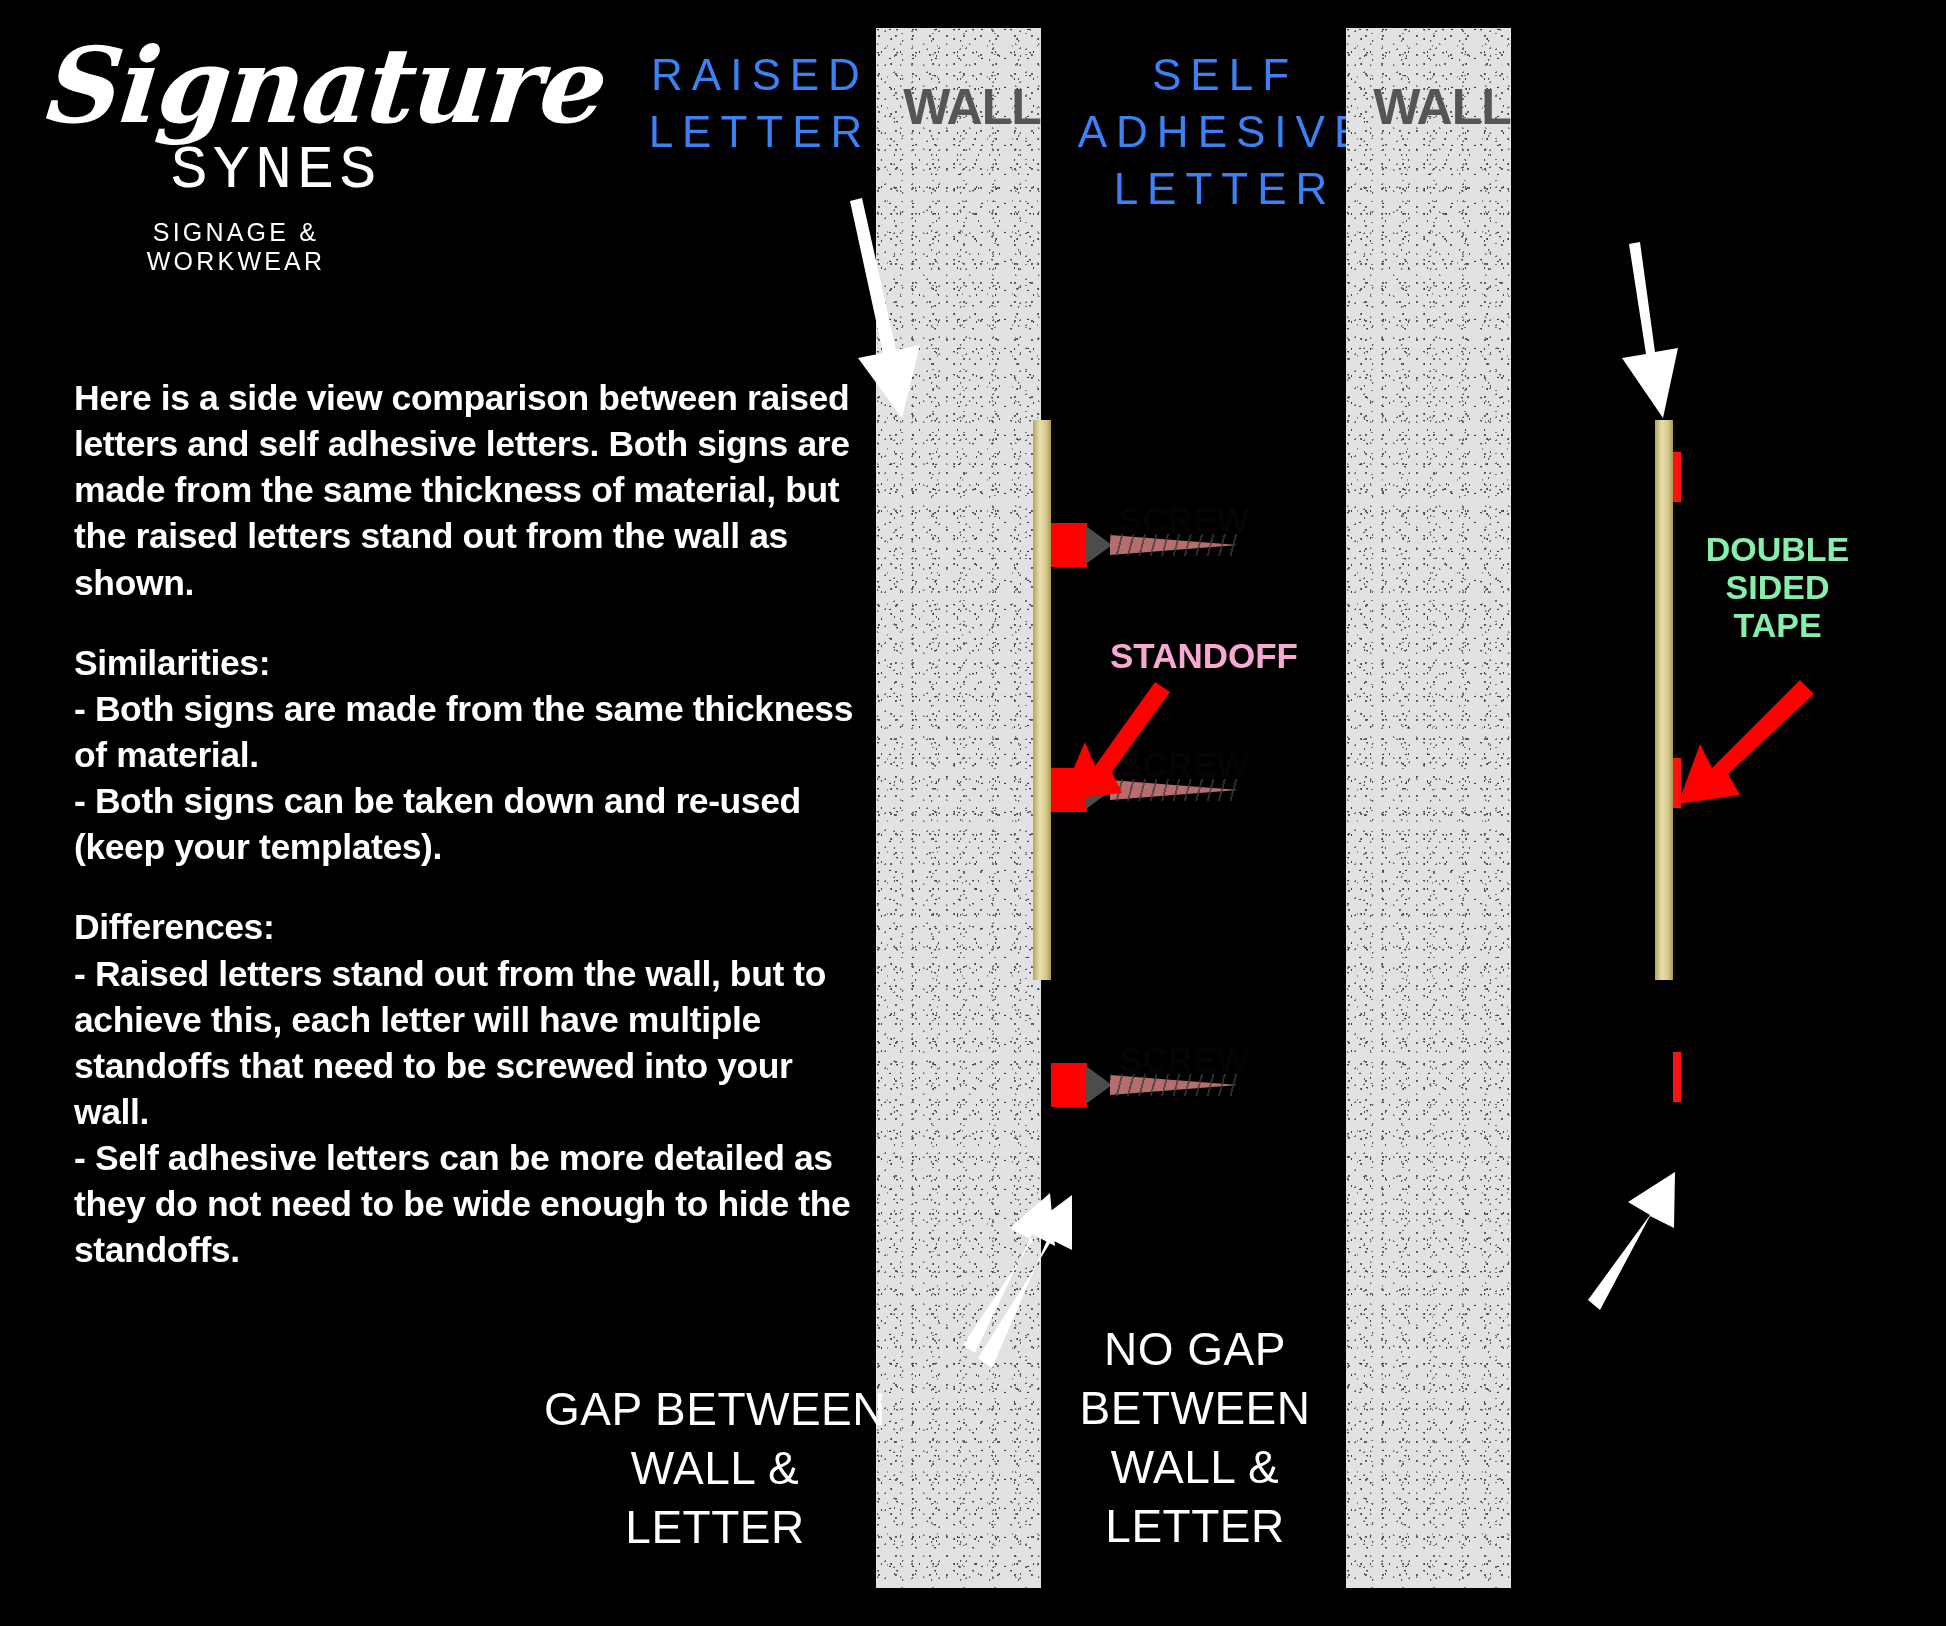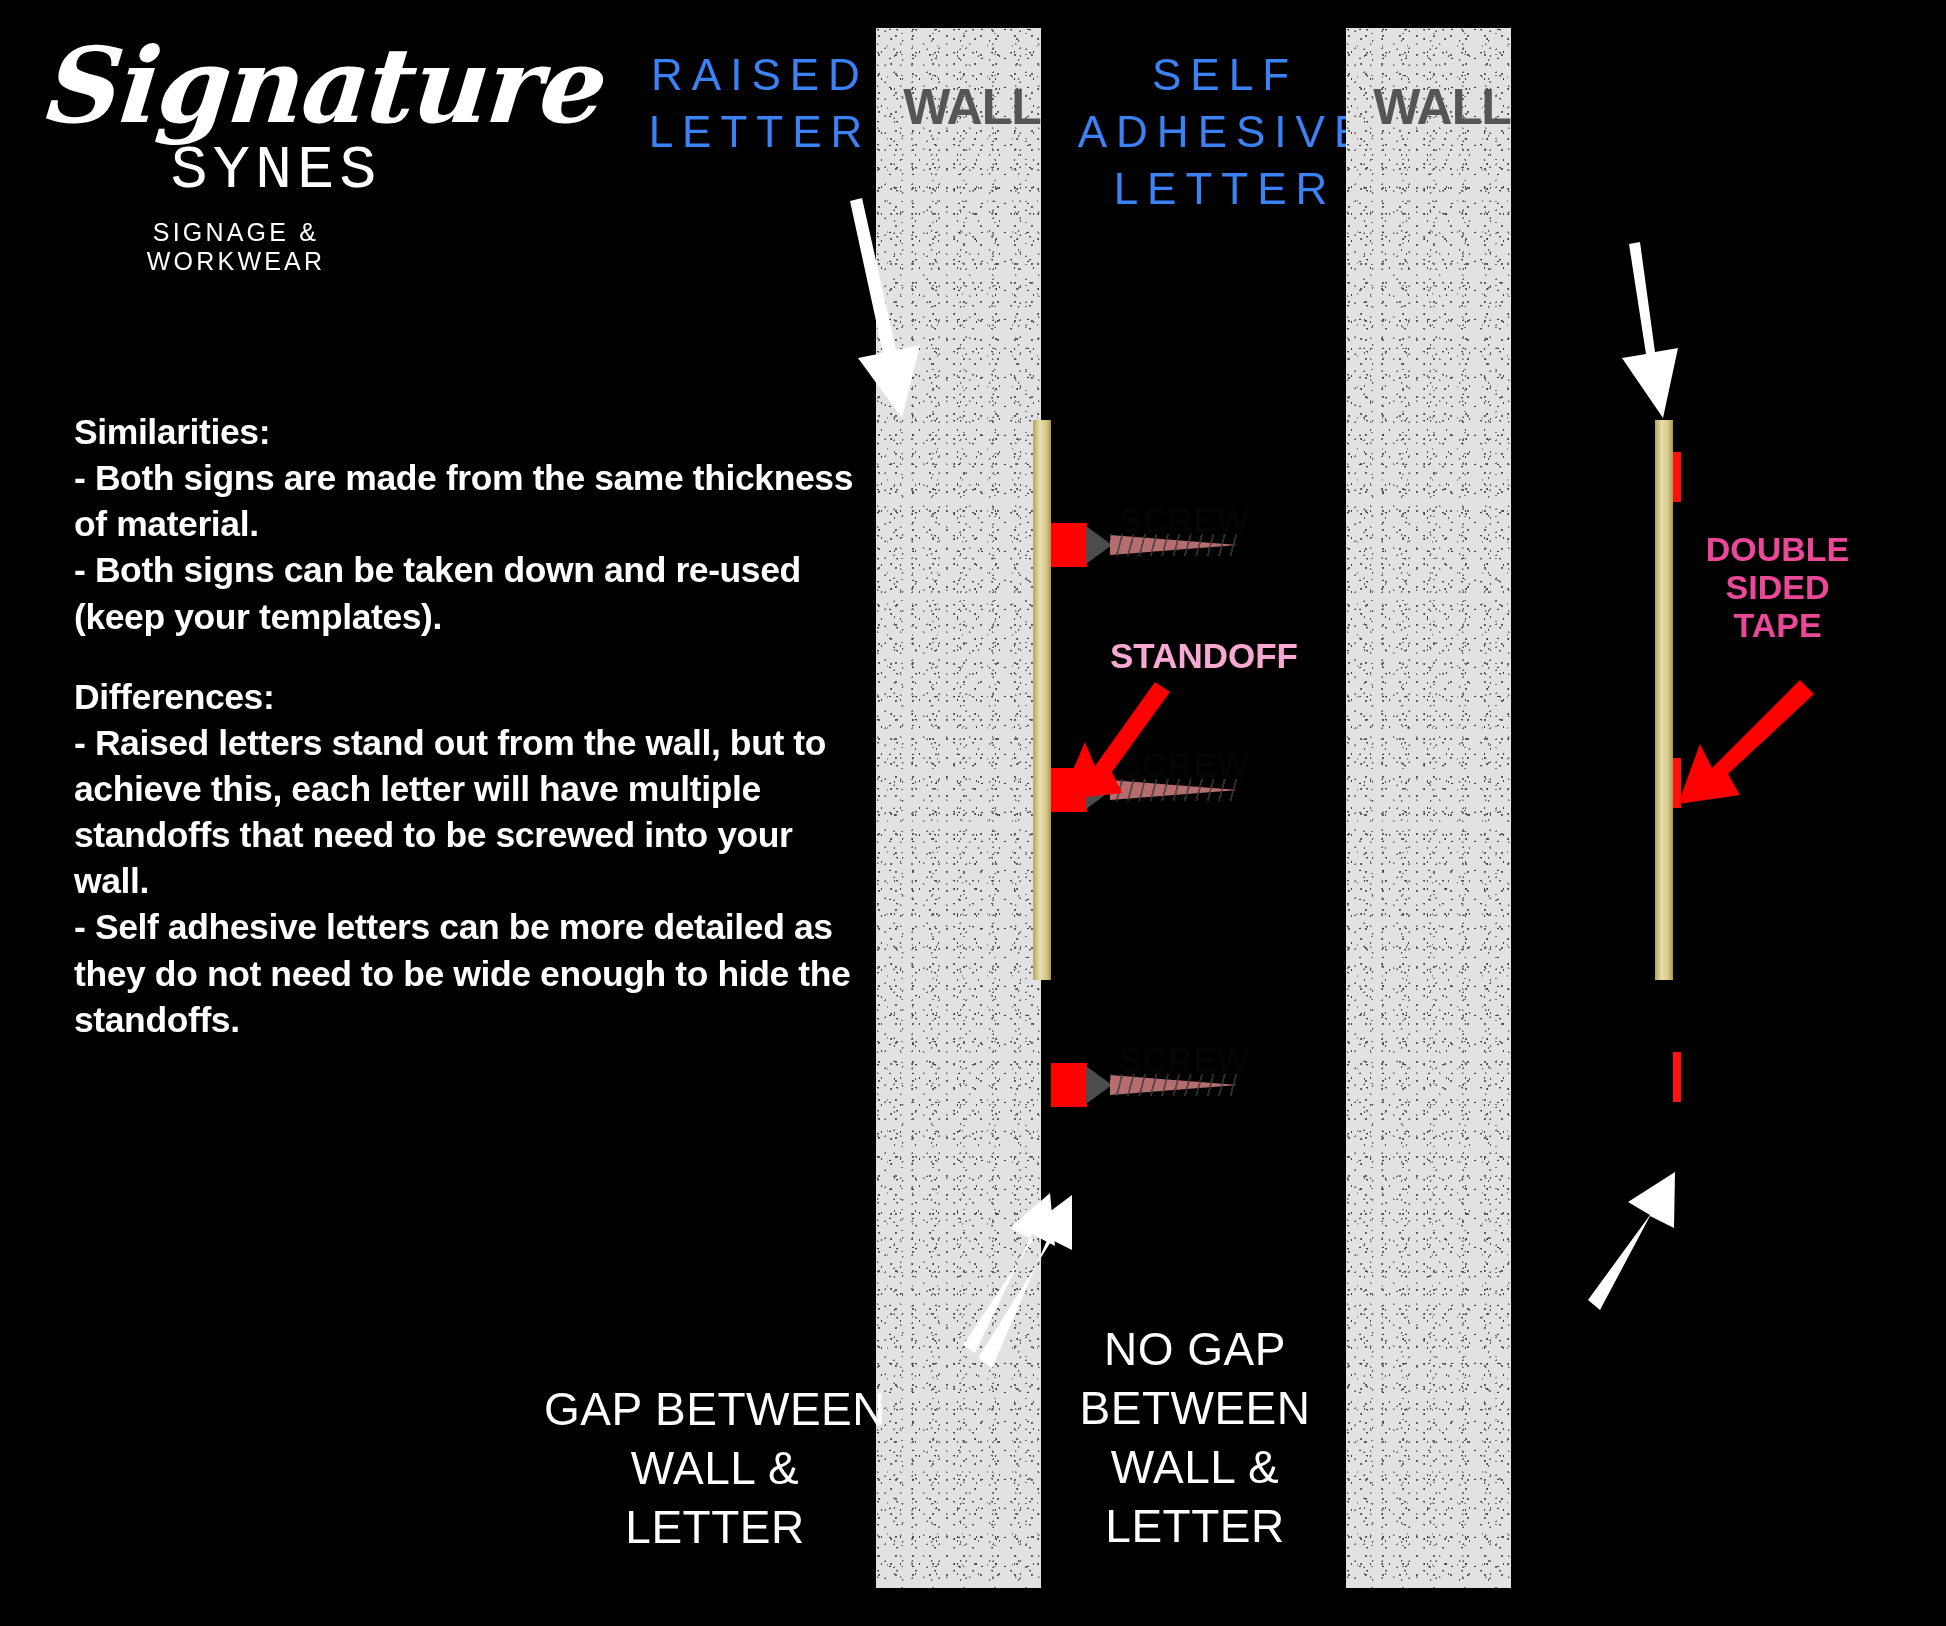--- a/index.html
+++ b/index.html
@@ -224,21 +224,21 @@
     left: 1673px;
     width: 8px;
     background: #ff1111;
   }
   .tape-label {
     position: absolute;
     left: 1700px;
     top: 530px;
     width: 155px;
     text-align: center;
-    color: #ec4899;
+    color: #86efac;
     font-family: "Liberation Sans", sans-serif;
     font-weight: 700;
     font-size: 34px;
     line-height: 1.12;
     white-space: pre-line;
   }
 
   
   .arrow-layer {
     position: absolute;
@@ -252,20 +252,21 @@
 
 <div id="stage">
 
   <div class="logo-block">
     <div class="logo-script">Signature</div>
     <div class="logo-word">SYNES</div>
     <div class="logo-tagline">SIGNAGE &amp; WORKWEAR</div>
   </div>
 
   <div class="copy">
+    <div class="para">Here is a side view comparison between raised letters and self adhesive letters. Both signs are made from the same thickness of material, but the raised letters stand out from the wall as shown.</div>
     <div class="spacer"></div>
     <div class="para">Similarities:</div>
     <div class="para">- Both signs are made from the same thickness of material.</div>
     <div class="para">- Both signs can be taken down and re-used (keep your templates).</div>
     <div class="spacer"></div>
     <div class="para">Differences:</div>
     <div class="para">- Raised letters stand out from the wall, but to achieve this, each letter will have multiple standoffs that need to be screwed into your wall.</div>
     <div class="para">- Self adhesive letters can be more detailed as they do not need to be wide enough to hide the standoffs.</div>
   </div>
 

